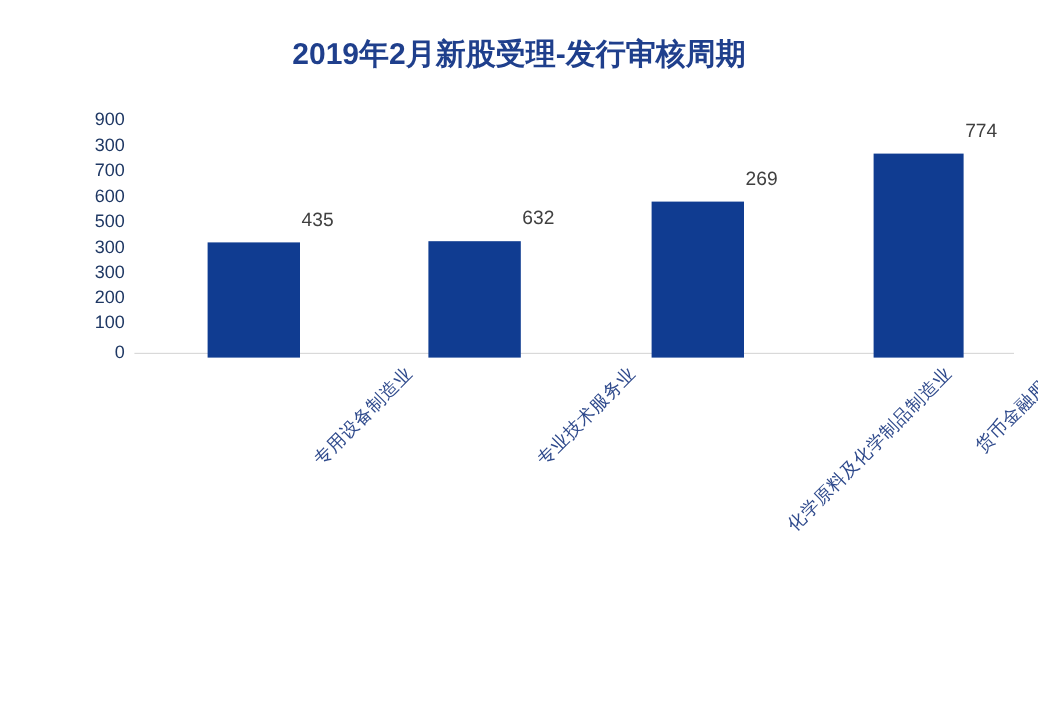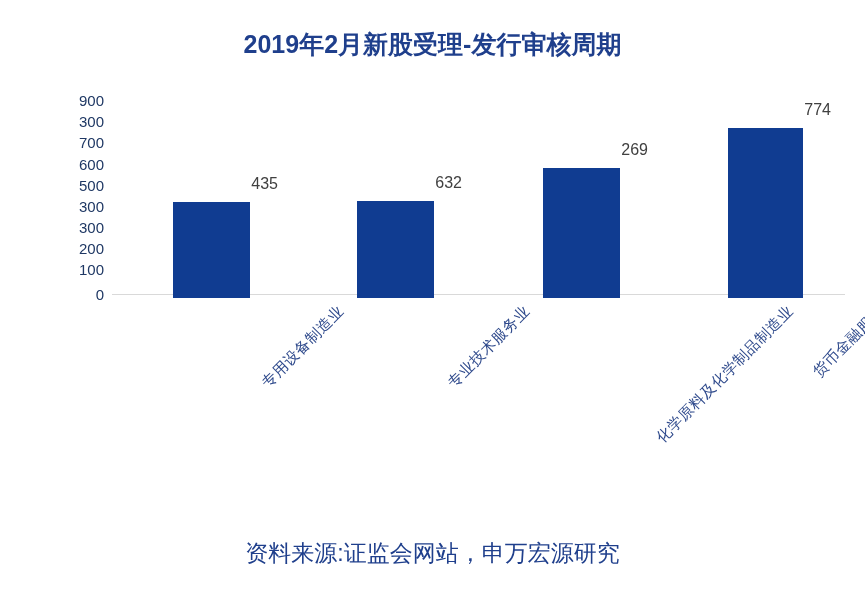--- a/index.html
+++ b/index.html
@@ -166,15 +166,14 @@
       <div class="bar-rect" id="bar3" style="height: 170.28px; background: rgb(16, 60, 145);"></div>
     </div>
 
   </div>
 
   <div class="cat-label" style="left: 226px; color: rgb(47, 74, 140);">专用设备制造业</div>
   <div class="cat-label" style="left: 412px; color: rgb(47, 74, 140);">专业技术服务业</div>
   <div class="cat-label" style="left: 598px; color: rgb(47, 74, 140);">化学原料及化学制品制造业</div>
   <div class="cat-label" style="left: 782px; color: rgb(47, 74, 140);">货币金融服务</div>
 
-  <div id="chart-source">资料来源:证监会网站，申万宏源研究</div>
 
 </div>
 
 </body></html>

